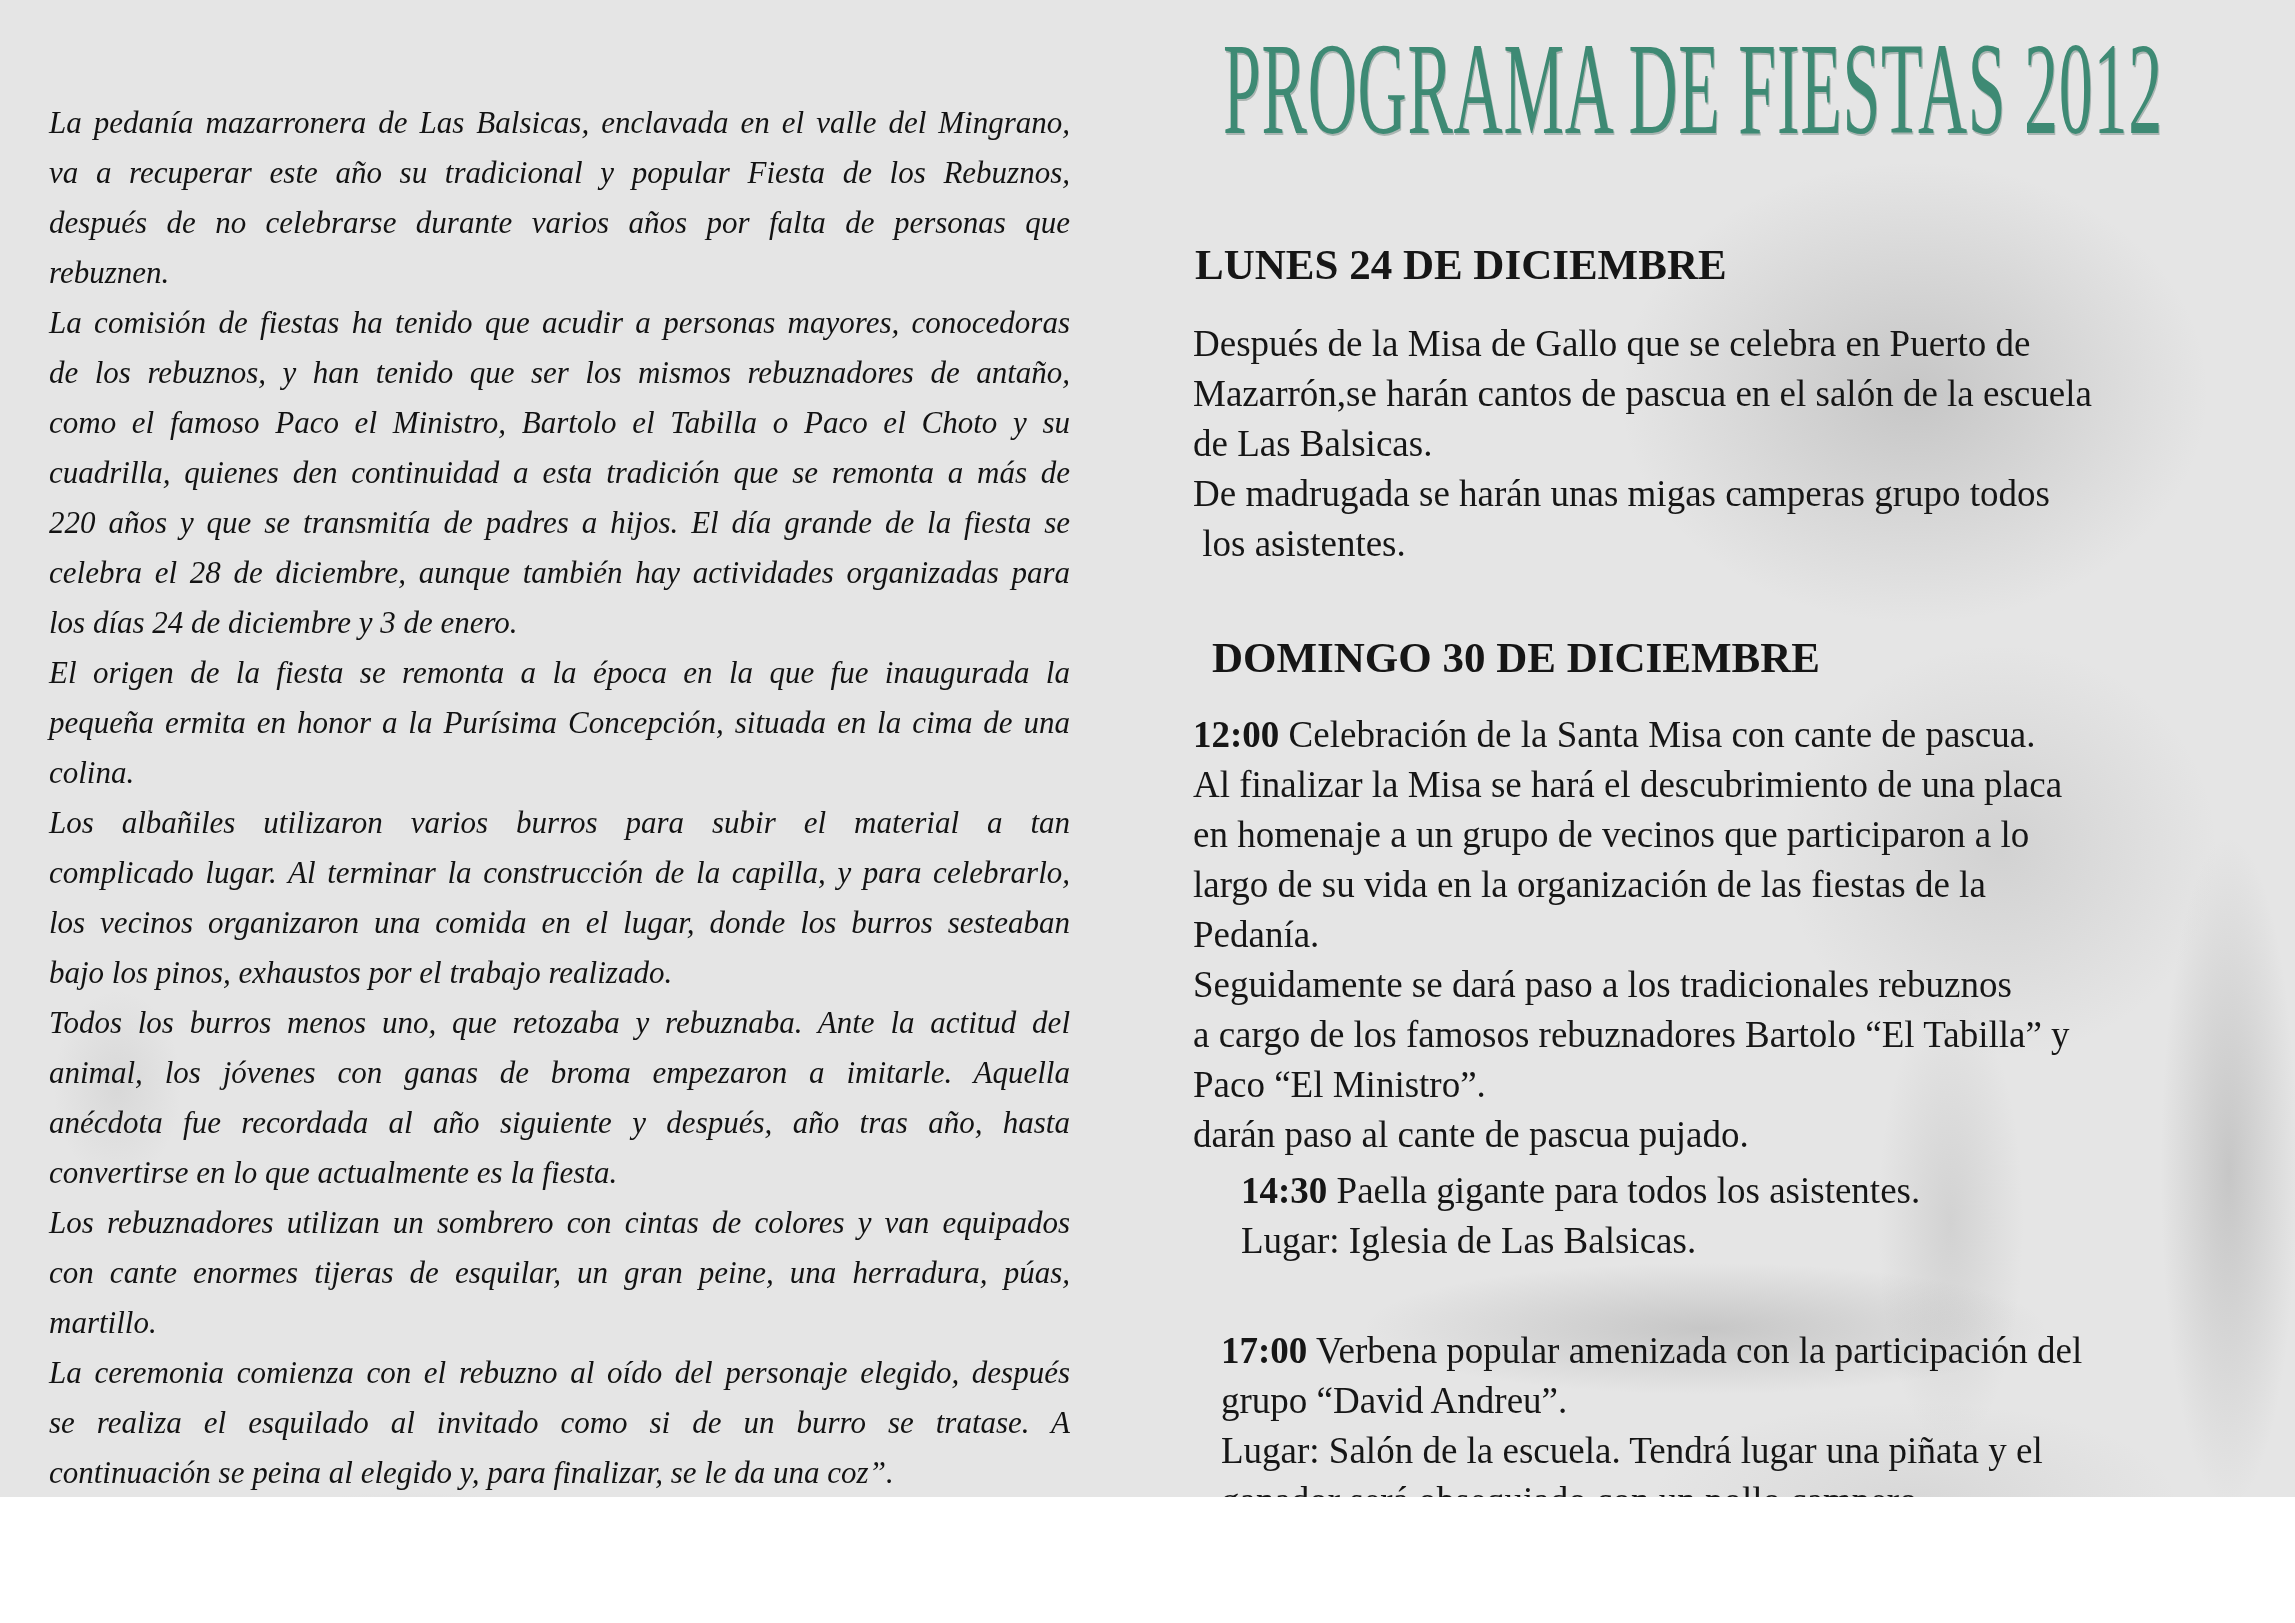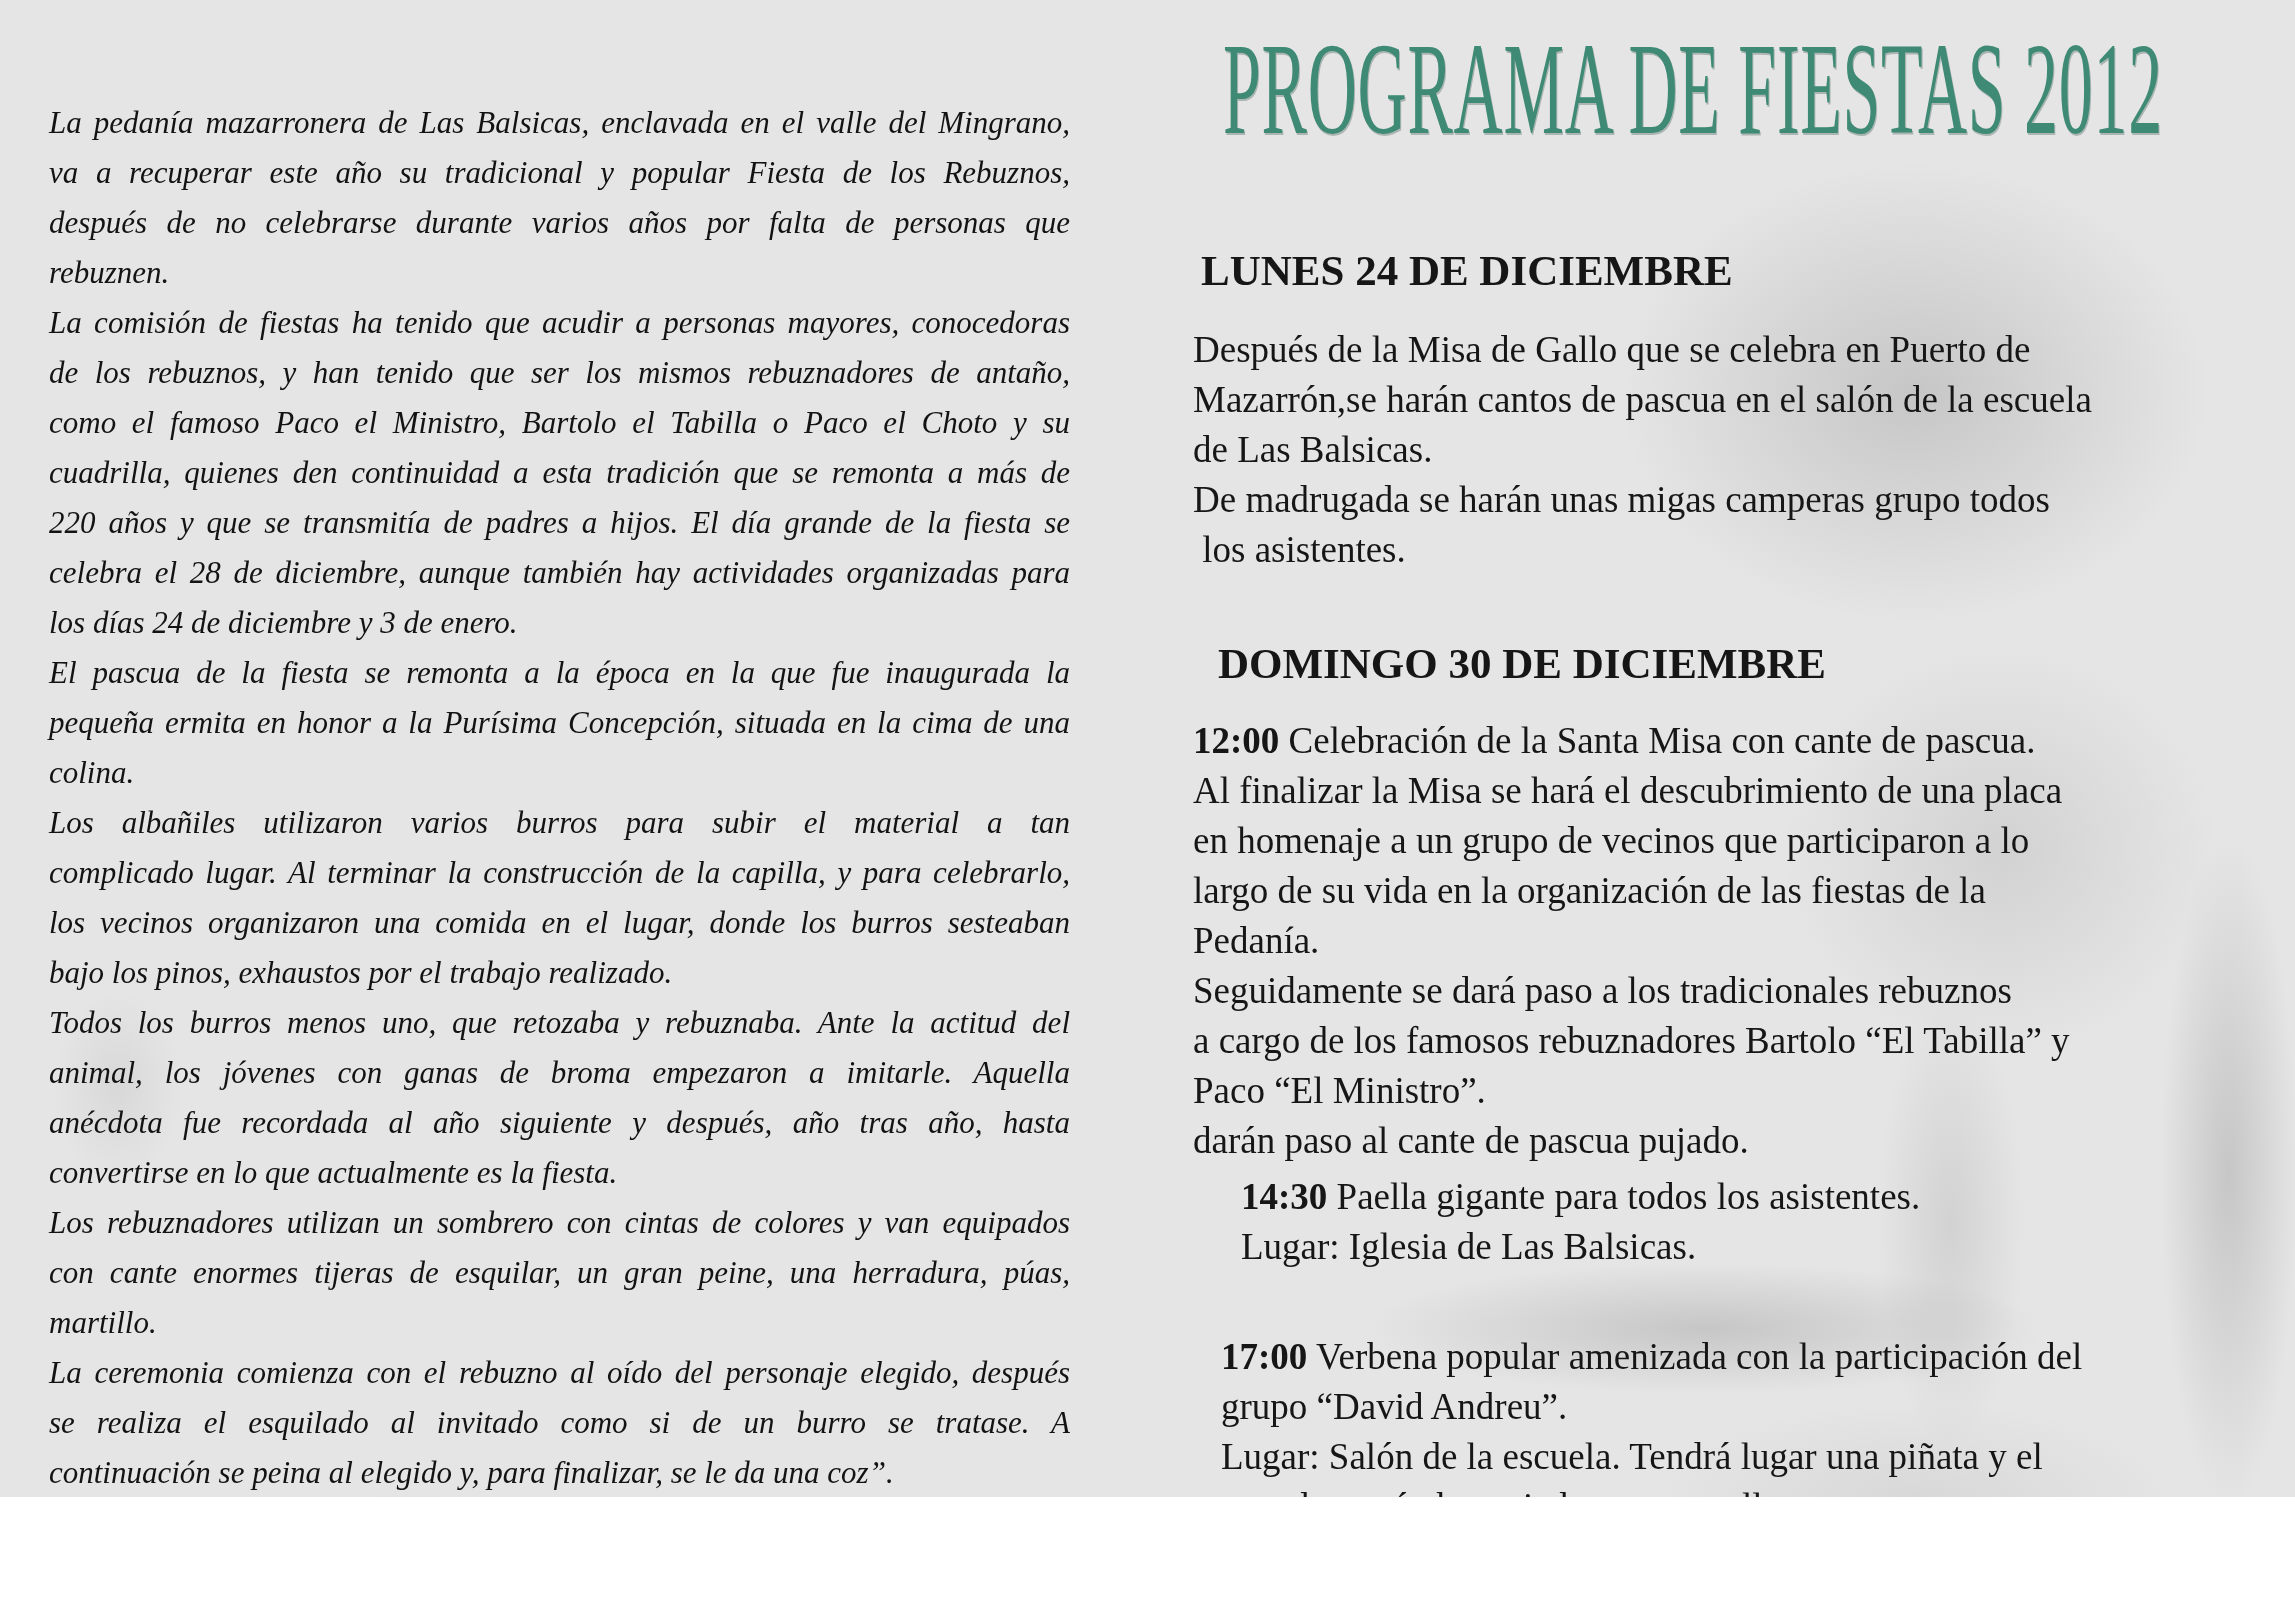--- a/index.html
+++ b/index.html
@@ -57,21 +57,21 @@
     position: absolute;
     left: 1193px;
     top: 237px;
     width: 1087px;
     font-size: 37px;
     line-height: 50px;
     color: #161616;
   }
   .right-col .line { white-space: nowrap; }
   .rc-h {
-    margin: 8px;
+    margin: 2px;
     font-weight: 700;
     font-size: 43px;
     line-height: 52px;
     letter-spacing: 0;
     font-family: Liberation Serif, serif;
   }
   .rc-h1 { margin-bottom: 27.5px; }
   .rc-h2 { margin-top: 63px; margin-bottom: 26px; padding-left: 17px; }
   .rc-para { margin: 0; }
   .rc-para3 { margin-top: 6.5px; margin-left: 48px; }
@@ -100,21 +100,21 @@
       <div class="line">va a recuperar este año su tradicional y popular Fiesta de los Rebuznos,</div>
       <div class="line">después de no celebrarse durante varios años por falta de personas que</div>
       <div class="line last">rebuznen.</div>
       <div class="line">La comisión de fiestas ha tenido que acudir a personas mayores, conocedoras</div>
       <div class="line">de los rebuznos, y han tenido que ser los mismos rebuznadores de antaño,</div>
       <div class="line">como el famoso Paco el Ministro, Bartolo el Tabilla o Paco el Choto y su</div>
       <div class="line">cuadrilla, quienes den continuidad a esta tradición que se remonta a más de</div>
       <div class="line">220 años y que se transmitía de padres a hijos. El día grande de la fiesta se</div>
       <div class="line">celebra el 28 de diciembre, aunque también hay actividades organizadas para</div>
       <div class="line last">los días 24 de diciembre y 3 de enero.</div>
-      <div class="line">El pascua de la fiesta se remonta a la época en la que fue inaugurada la</div>
+      <div class="line">El origen de la fiesta se remonta a la época en la que fue inaugurada la</div>
       <div class="line">pequeña ermita en honor a la Purísima Concepción, situada en la cima de una</div>
       <div class="line last">colina.</div>
       <div class="line">Los albañiles utilizaron varios burros para subir el material a tan</div>
       <div class="line">complicado lugar. Al terminar la construcción de la capilla, y para celebrarlo,</div>
       <div class="line">los vecinos organizaron una comida en el lugar, donde los burros sesteaban</div>
       <div class="line last">bajo los pinos, exhaustos por el trabajo realizado.</div>
       <div class="line">Todos los burros menos uno, que retozaba y rebuznaba. Ante la actitud del</div>
       <div class="line">animal, los jóvenes con ganas de broma empezaron a imitarle. Aquella</div>
       <div class="line">anécdota fue recordada al año siguiente y después, año tras año, hasta</div>
       <div class="line last">convertirse en lo que actualmente es la fiesta.</div>

